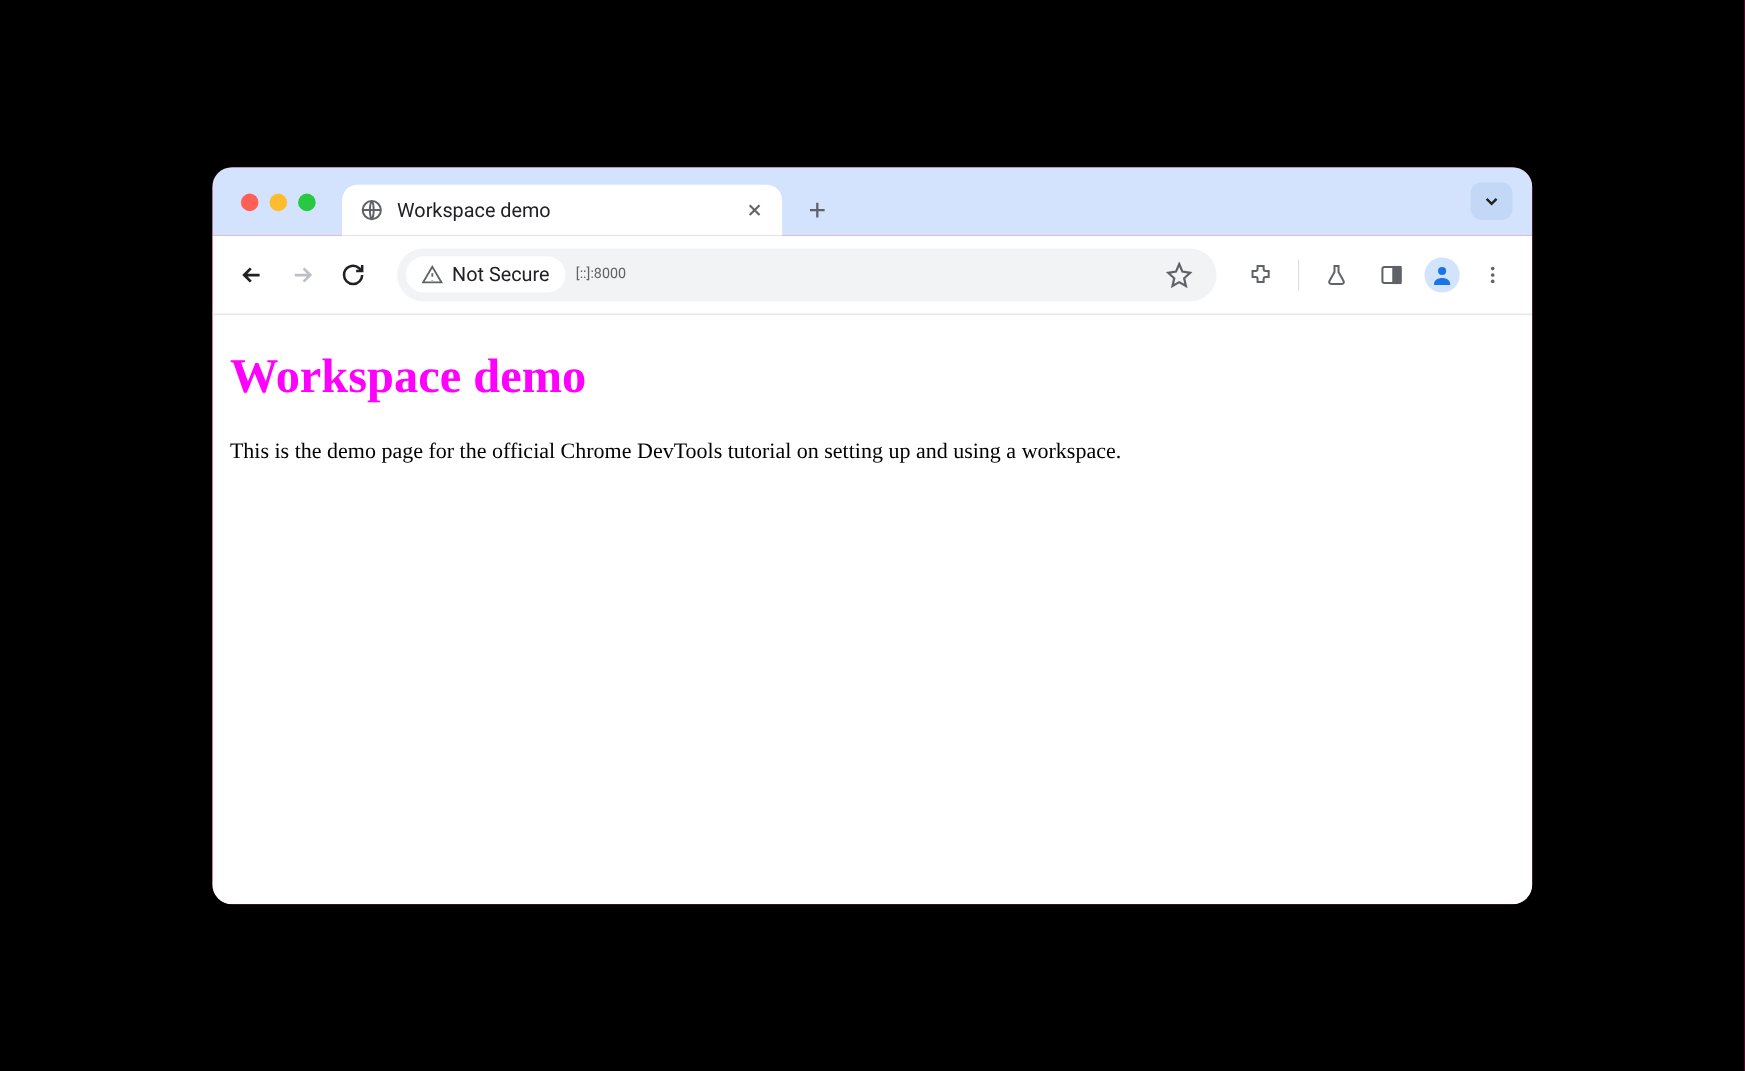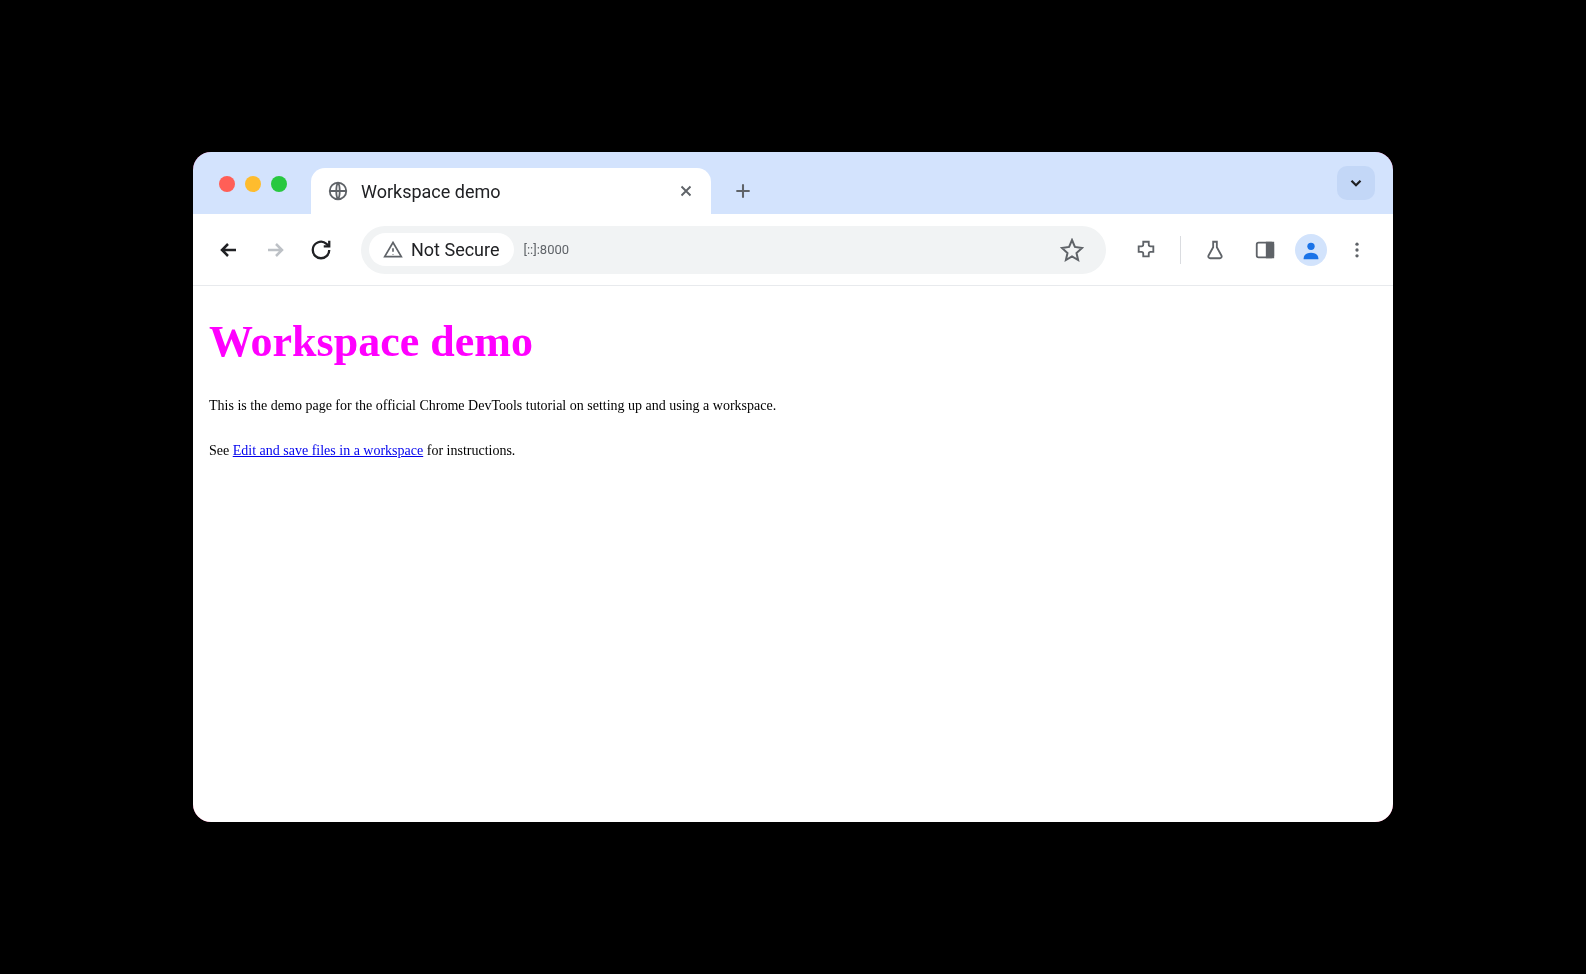--- a/index.html
+++ b/index.html
@@ -200,21 +200,21 @@
       font-family: "Times New Roman", Times, serif;
       color: #000;
     }
     .content h1 {
       color: #ff00ff;
       font-size: 44px;
       font-weight: bold;
       margin-bottom: 30px;
     }
     .content p {
-      font-size: 14px;
+      font-size: 20px;
       margin-bottom: 26px;
       line-height: 1.35;
     }
     .content a {
       color: #0000ee;
       text-decoration: underline;
     }
     svg { display: block; }
   </style>
 </head>
@@ -325,18 +325,15 @@
           <circle cx="12" cy="12" r="2"></circle>
           <circle cx="12" cy="19" r="2"></circle>
         </svg>
       </div>
     </div>
   </div>
 
   <div class="content">
     <h1>Workspace demo</h1>
     <p>This is the demo page for the official Chrome DevTools tutorial on setting up and using a workspace.</p>
-    <p>
-      <span>See </span><a href="#">Edit and save files in a workspace</a><span> for instructions.</span>
-    </p>
   </div>
 
 </div>
 
 </body></html>

